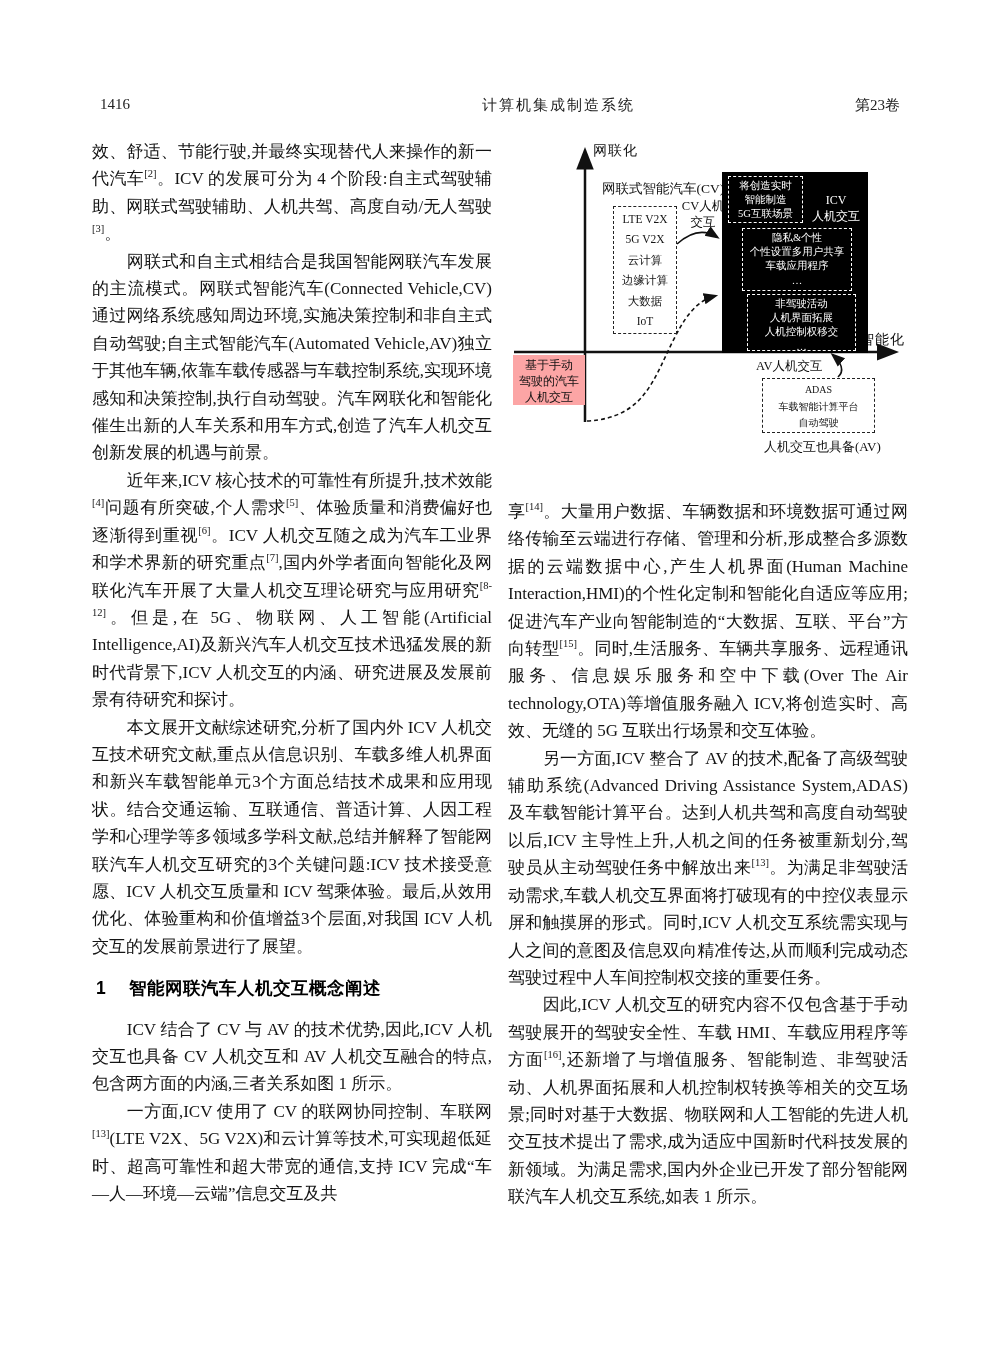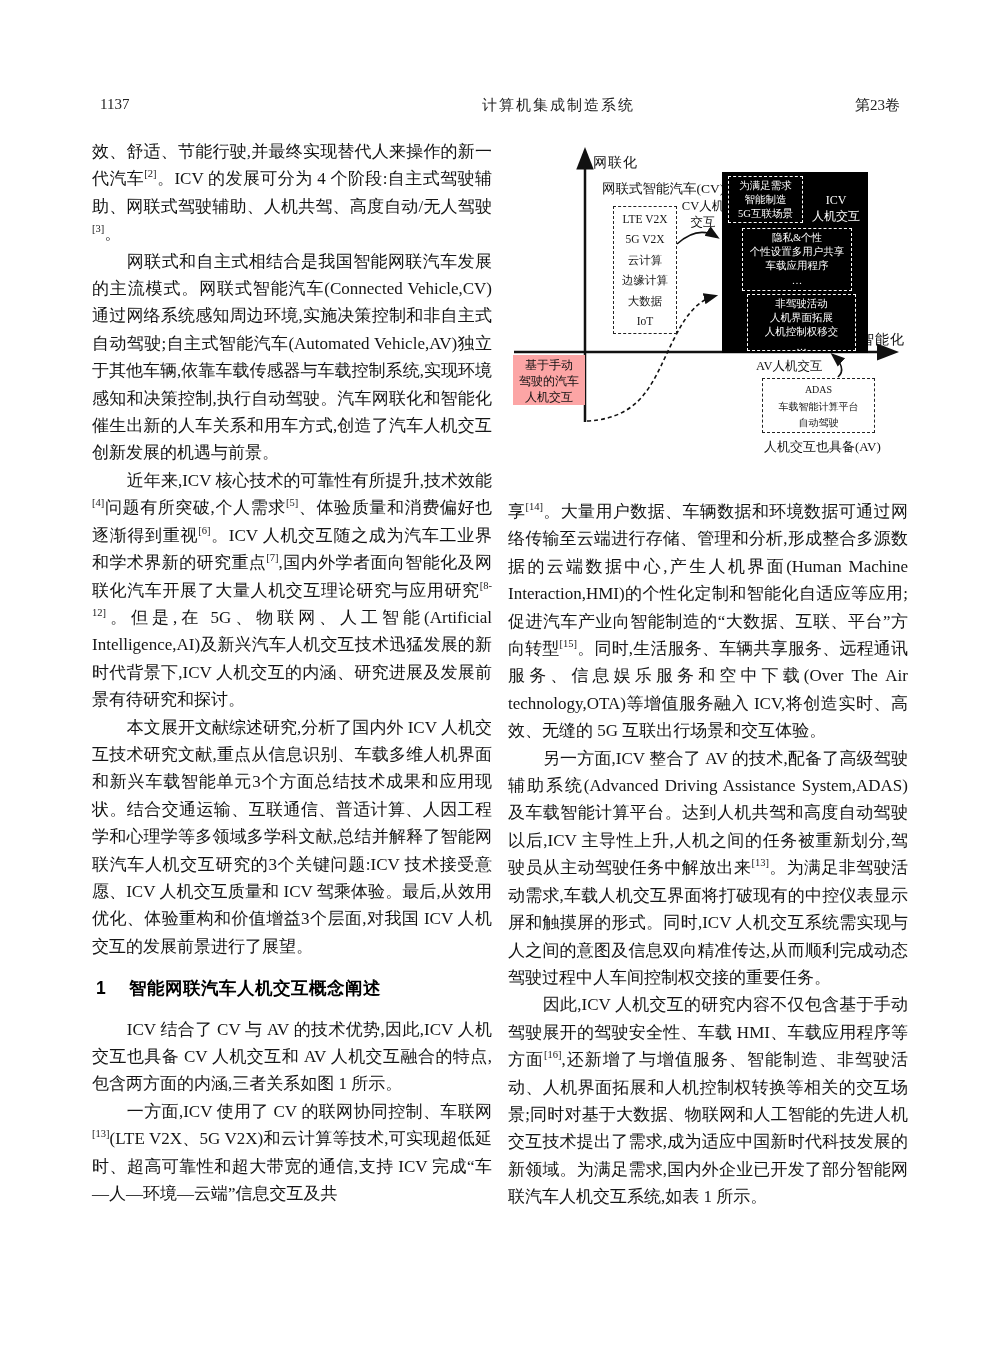--- a/index.html
+++ b/index.html
@@ -56,30 +56,30 @@
     box-sizing:border-box;white-space:pre-line;color:#111;
   }
   .av-hmi{left:248px;top:218px;font-size:12.5px;}
   .adas-box{
     position:absolute;left:254px;top:238px;width:113px;height:55px;
     border:1.5px dashed #222;font-size:10px;line-height:16.5px;text-align:center;
     padding-top:3px;box-sizing:border-box;white-space:pre-line;
   }
   .av-caption{left:256px;top:298px;font-size:13px;}
   .x-label{left:352px;top:191px;}
-  .y-label{left:85px;top:2px;margin-top:12px;}
+  .y-label{left:85px;top:2px;}
   .fig-caption{
     position:absolute;left:0;top:316px;width:400px;text-align:center;
     font-size:13.5px;color:#111;letter-spacing:0.5px;
   }
 </style>
 </head>
 <body>
 
-<div class="hdr hdr-left">1137</div>
+<div class="hdr hdr-left">1416</div>
 <div class="hdr hdr-center">计算机集成制造系统</div>
 <div class="hdr hdr-right">第23卷</div>
 
 <div class="col" style="left:92px;top:138px;">
   <p class="cont">效、舒适、节能行驶,并最终实现替代人来操作的新一代汽车<sup>[2]</sup>。ICV 的发展可分为 4 个阶段:自主式驾驶辅助、网联式驾驶辅助、人机共驾、高度自动/无人驾驶<sup>[3]</sup>。</p>
   <p>网联式和自主式相结合是我国智能网联汽车发展的主流模式。网联式智能汽车(Connected Vehicle,CV)通过网络系统感知周边环境,实施决策控制和非自主式自动驾驶;自主式智能汽车(Automated Vehicle,AV)独立于其他车辆,依靠车载传感器与车载控制系统,实现环境感知和决策控制,执行自动驾驶。汽车网联化和智能化催生出新的人车关系和用车方式,创造了汽车人机交互创新发展的机遇与前景。</p>
   <p>近年来,ICV 核心技术的可靠性有所提升,技术效能<sup>[4]</sup>问题有所突破,个人需求<sup>[5]</sup>、体验质量和消费偏好也逐渐得到重视<sup>[6]</sup>。ICV 人机交互随之成为汽车工业界和学术界新的研究重点<sup>[7]</sup>,国内外学者面向智能化及网联化汽车开展了大量人机交互理论研究与应用研究<sup>[8-12]</sup>。但是,在 5G、物联网、人工智能(Artificial Intelligence,AI)及新兴汽车人机交互技术迅猛发展的新时代背景下,ICV 人机交互的内涵、研究进展及发展前景有待研究和探讨。</p>
   <p>本文展开文献综述研究,分析了国内外 ICV 人机交互技术研究文献,重点从信息识别、车载多维人机界面和新兴车载智能单元3个方面总结技术成果和应用现状。结合交通运输、互联通信、普适计算、人因工程学和心理学等多领域多学科文献,总结并解释了智能网联汽车人机交互研究的3个关键问题:ICV 技术接受意愿、ICV 人机交互质量和 ICV 驾乘体验。最后,从效用优化、体验重构和价值增益3个层面,对我国 ICV 人机交互的发展前景进行了展望。</p>
   <h2 class="section-heading">
     <span class="sec-num">1</span><span>智能网联汽车人机交互概念阐述</span>
@@ -114,21 +114,21 @@
   <div class="cv-box lines">LTE V2X
 5G V2X
 云计算
 边缘计算
 大数据
 IoT</div>
   <div class="fig-label cv-hmi lines">CV人机
 交互</div>
 
   <div class="black-box">
-    <div class="bb-sub bb-sub1">为满足需求
+    <div class="bb-sub bb-sub1">将创造实时
 智能制造
 5G互联场景</div>
     <div class="bb-sub bb-sub2">隐私&amp;个性
 个性设置多用户共享
 车载应用程序
 …</div>
     <div class="bb-sub bb-sub3">非驾驶活动
 人机界面拓展
 人机控制权移交
 …</div>

